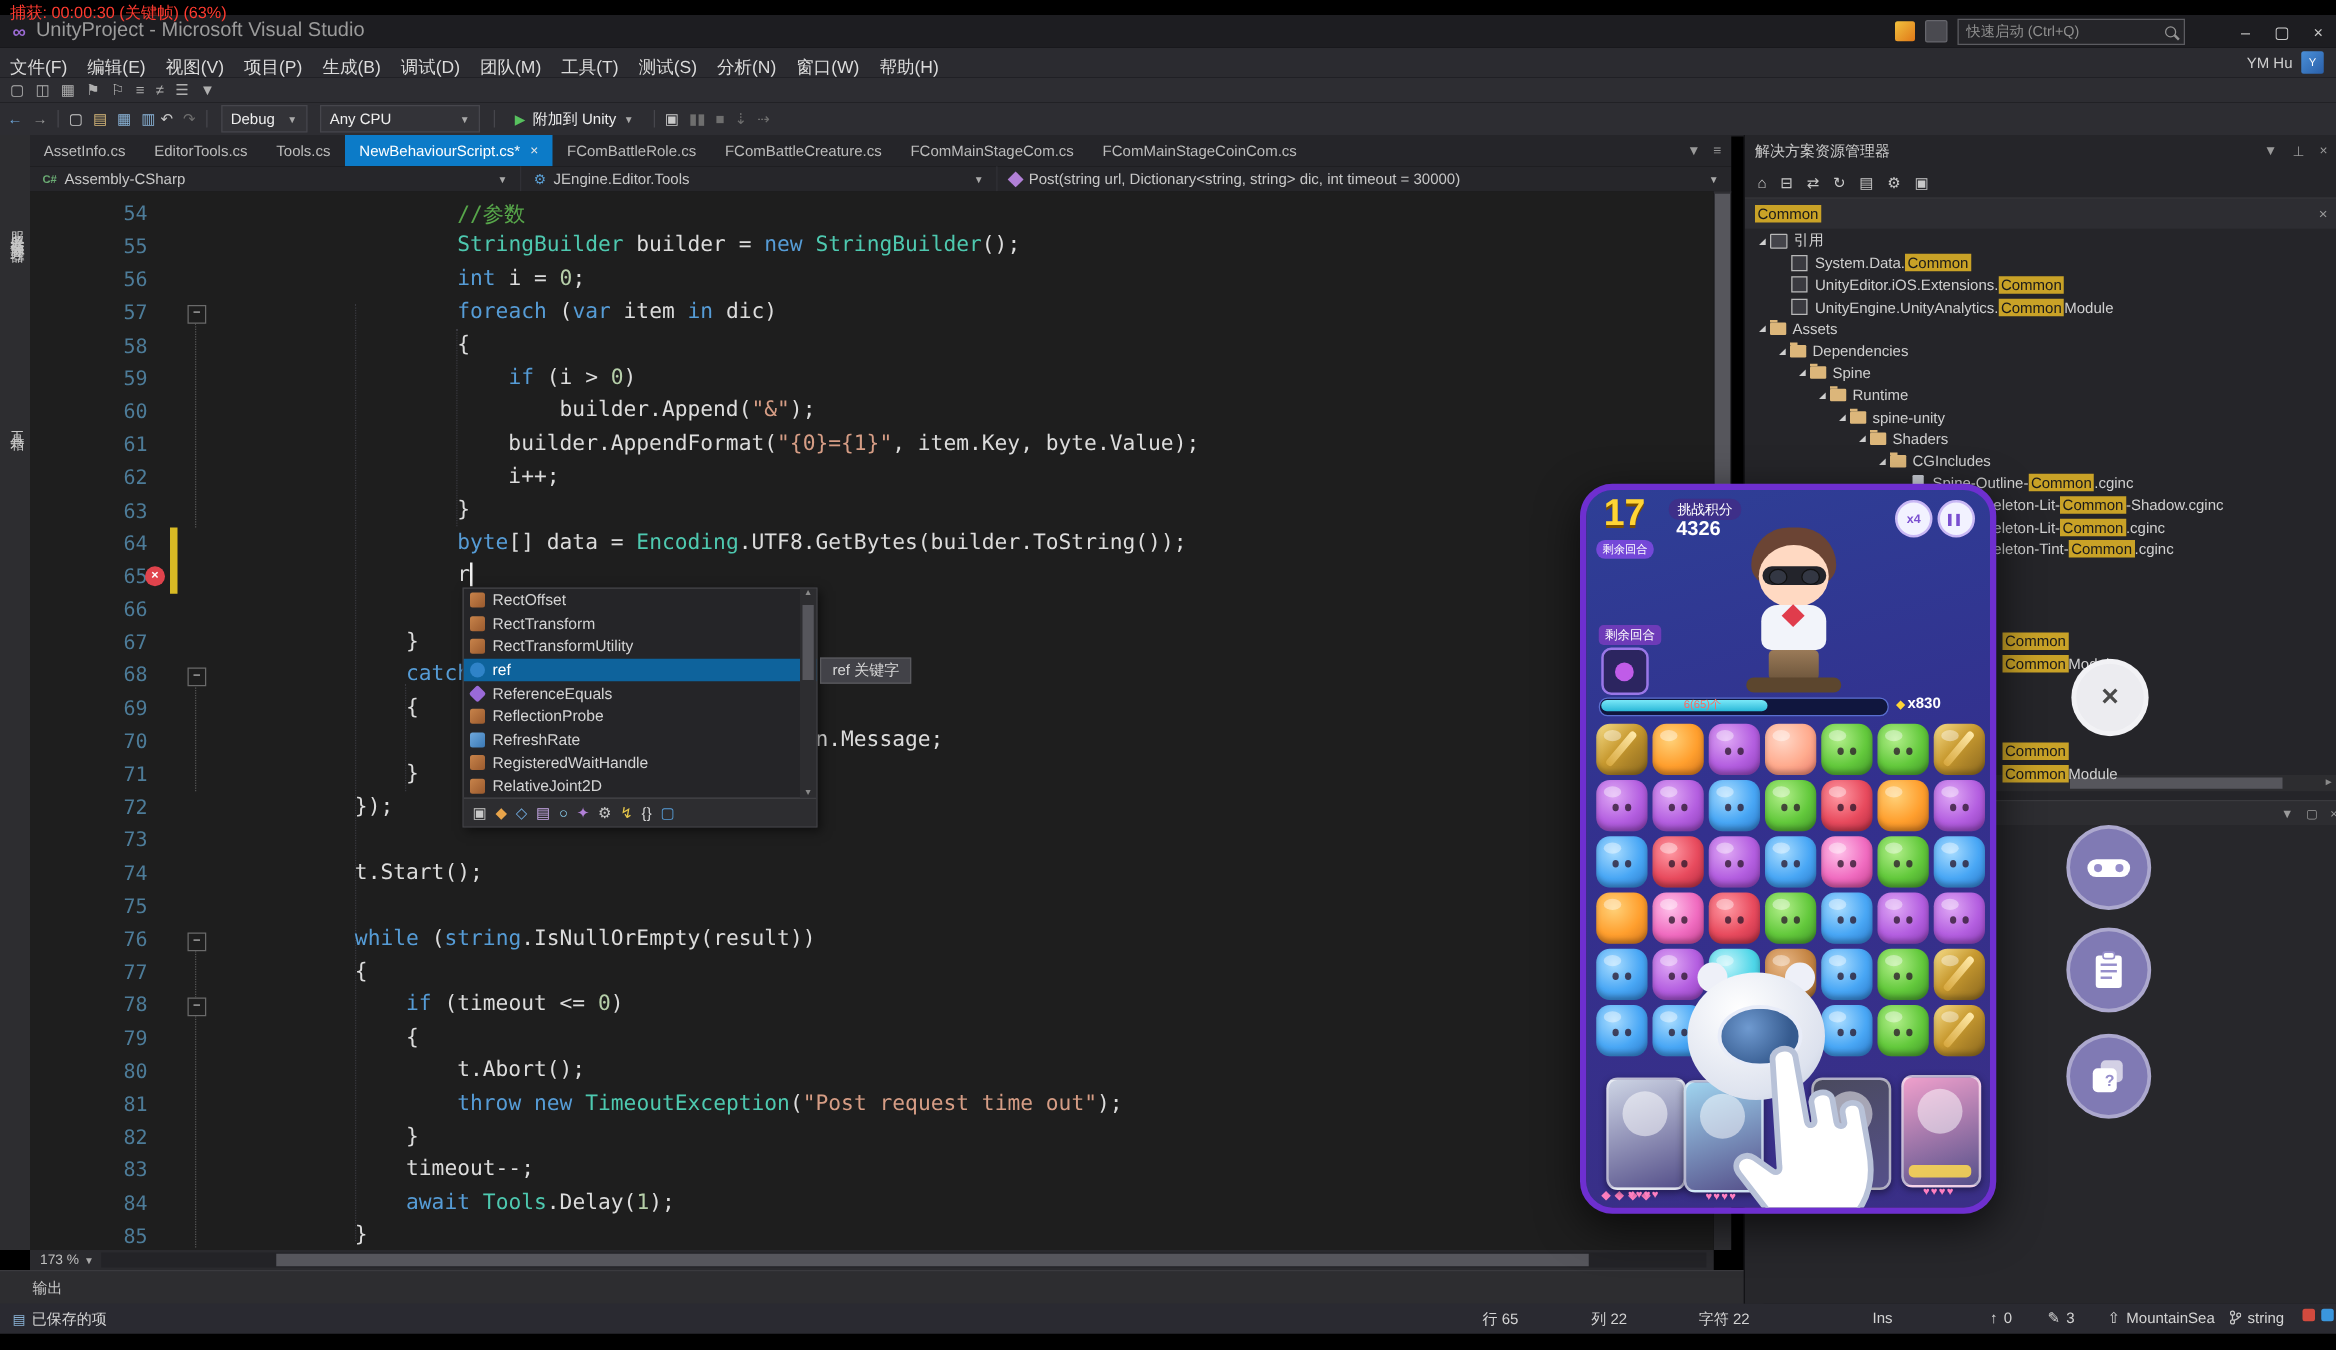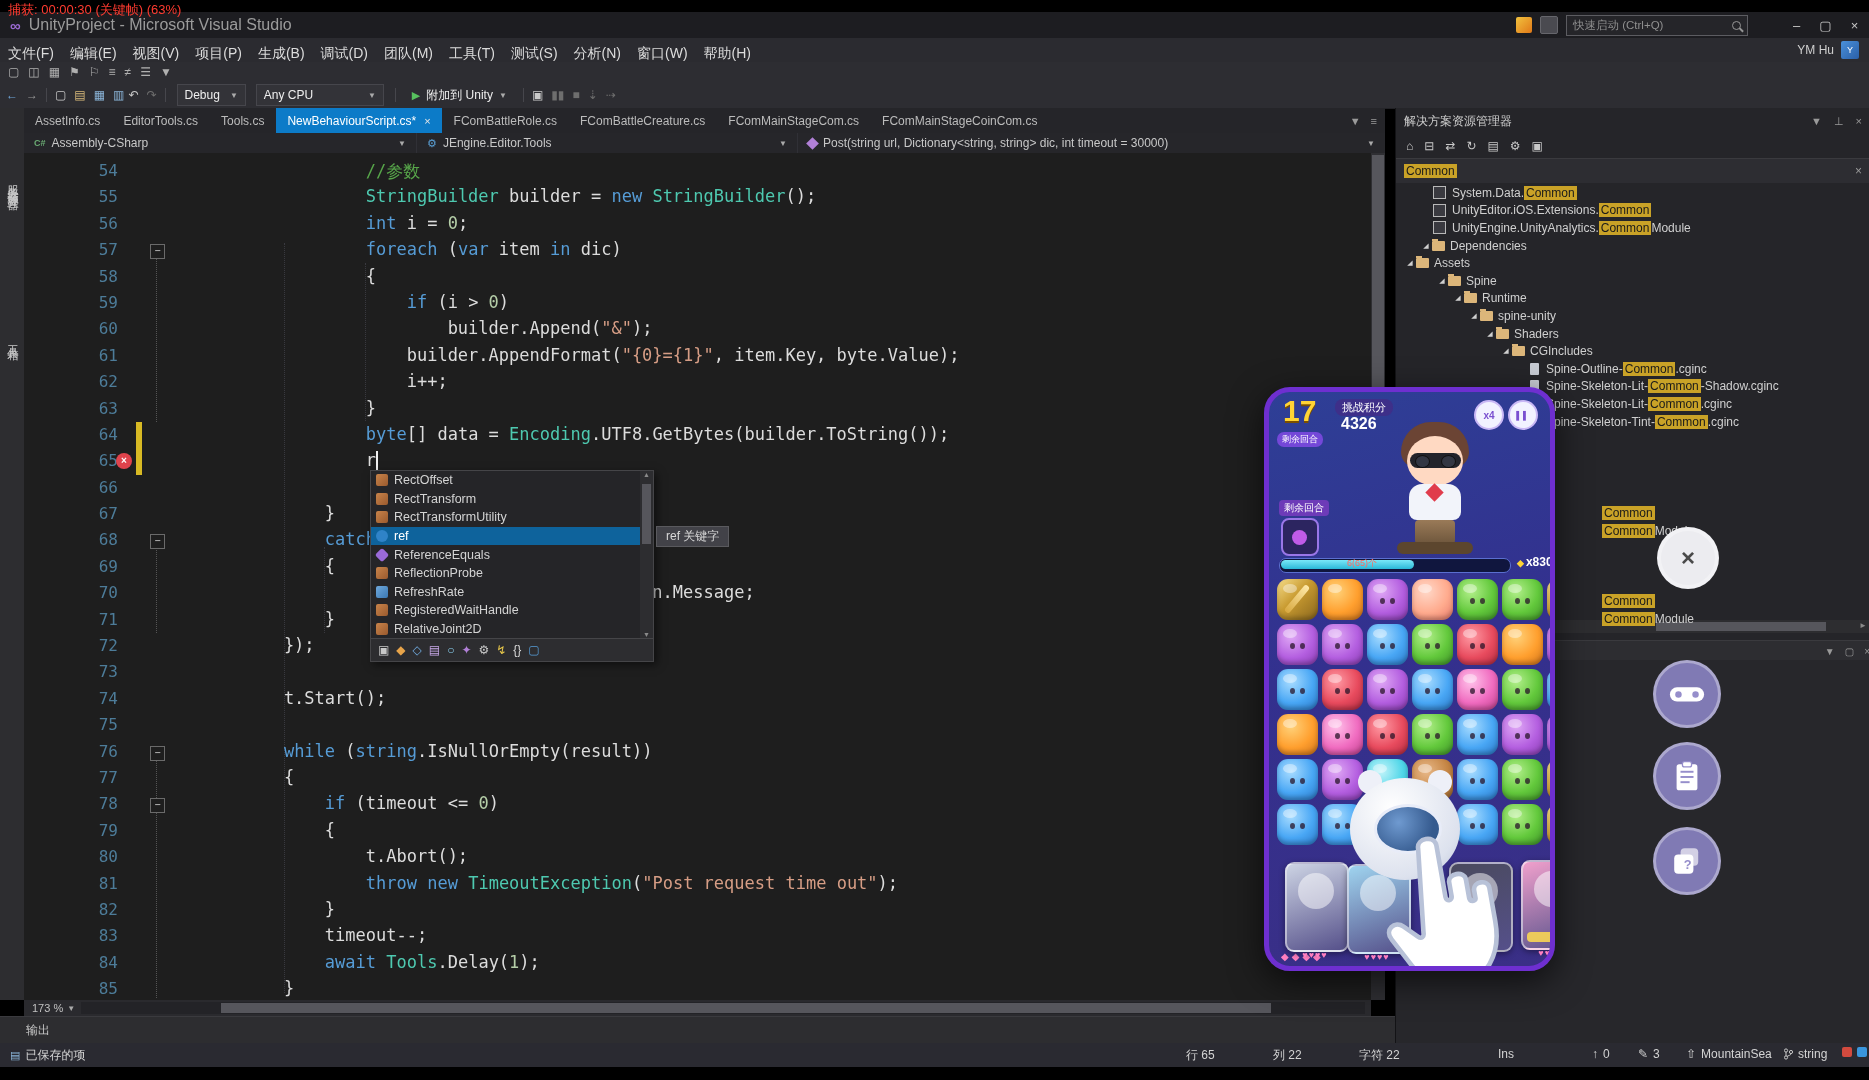--- a/index.html
+++ b/index.html
@@ -140,21 +140,21 @@
   .k-struct{background:linear-gradient(135deg,#6fa8dc,#3a78b4);}
   .k-method{background:#9a6ad8;transform:rotate(45deg);width:10px;height:10px;margin:0 7px 0 6px;}
   .k-keyword{background:#2f83c8;border-radius:50%;}
   #isense-sb{position:absolute;right:0;top:0;width:13px;height:167px;background:#2d2d30;color:#8a8a8a;font-size:7px;text-align:center;}
   #isense-sb .th{position:absolute;left:2px;top:13px;width:9px;height:60px;background:#56565c;}
   #isense-filters{height:22px;background:#2d2d30;border-top:1px solid #454548;display:flex;align-items:center;gap:7px;padding:0 7px;font-size:11px;}
   #isense-tip{position:absolute;left:656px;top:526px;z-index:35;height:19px;background:#424248;border:1px solid #5a5a5e;
               color:#d8d8d8;font-size:12px;display:flex;align-items:center;padding:0 9px;}
 
   
-  #phone{position:absolute;left:1264px;top:387px;width:291px;height:584px;z-index:30;border-radius:26px;
+  #phone{position:absolute;left:1264px;top:387px;width:333px;height:584px;z-index:30;border-radius:26px;
          background:linear-gradient(165deg,#2e3f96 0%,#33308e 45%,#3a2f86 100%);
          border:5px solid #6e2fd0;box-shadow:0 10px 34px rgba(0,0,0,.65);box-sizing:border-box;overflow:hidden;}
   .ph{position:absolute;}
   #g-moves{left:14px;top:2px;font-weight:bold;font-size:30px;color:#ffd435;text-shadow:0 2px 0 #7a4f00;}
   #g-moves-label{left:8px;top:40px;font-size:9px;color:#fff;background:#7448d8;border-radius:7px;padding:1px 5px;}
   #g-score-label{left:66px;top:7px;font-size:11px;color:#fff;background:rgba(70,40,130,.65);padding:1px 7px;border-radius:8px;}
   #g-score{left:72px;top:23px;font-weight:bold;font-size:16px;color:#ffffff;}
   .g-circle{width:26px;height:26px;border-radius:50%;background:#f2f2ff;border:2px solid #c9b8f5;
             color:#7a4fd0;font-weight:bold;font-size:10px;display:flex;align-items:center;justify-content:center;}
   #g-x4{right:46px;top:8px;}
@@ -647,44 +647,49 @@
         <span class="ticon" style="color: rgb(200, 200, 200);">↻</span>
         <span class="ticon" style="color: rgb(200, 200, 200);">▤</span>
         <span class="ticon" style="color: rgb(200, 200, 200);">⚙</span>
         <span class="ticon" style="color: rgb(200, 200, 200);">▣</span>
       </div>
     <div id="psearch">
       <span class="hl">Common</span>
       <span class="x">×</span>
     </div>
     <div id="tree">
+        <div class="trow" style="padding-left: 8px;">
+          <span class="tw-arrow">◢</span>
+          <span class="ico-refs"></span>
+          <span><span>引用</span></span>
+        </div>
         <div class="trow" style="padding-left: 24px;">
           <span class="tw-arrow"></span>
           <span class="ico-asm"></span>
           <span><span>System.Data.</span><span class="hl">Common</span></span>
         </div>
         <div class="trow" style="padding-left: 24px;">
           <span class="tw-arrow"></span>
           <span class="ico-asm"></span>
           <span><span>UnityEditor.iOS.Extensions.</span><span class="hl">Common</span></span>
         </div>
         <div class="trow" style="padding-left: 24px;">
           <span class="tw-arrow"></span>
           <span class="ico-asm"></span>
           <span><span>UnityEngine.UnityAnalytics.</span><span class="hl">Common</span><span>Module</span></span>
         </div>
+        <div class="trow" style="padding-left: 8px;">
+          <span class="tw-arrow">◢</span>
+          <span class="ico-folder"></span>
+          <span><span>Assets</span></span>
+        </div>
         <div class="trow" style="padding-left: 24px;">
           <span class="tw-arrow">◢</span>
           <span class="ico-folder"></span>
           <span><span>Dependencies</span></span>
-        </div>
-        <div class="trow" style="padding-left: 8px;">
-          <span class="tw-arrow">◢</span>
-          <span class="ico-folder"></span>
-          <span><span>Assets</span></span>
         </div>
         <div class="trow" style="padding-left: 40px;">
           <span class="tw-arrow">◢</span>
           <span class="ico-folder"></span>
           <span><span>Spine</span></span>
         </div>
         <div class="trow" style="padding-left: 56px;">
           <span class="tw-arrow">◢</span>
           <span class="ico-folder"></span>
           <span><span>Runtime</span></span>

